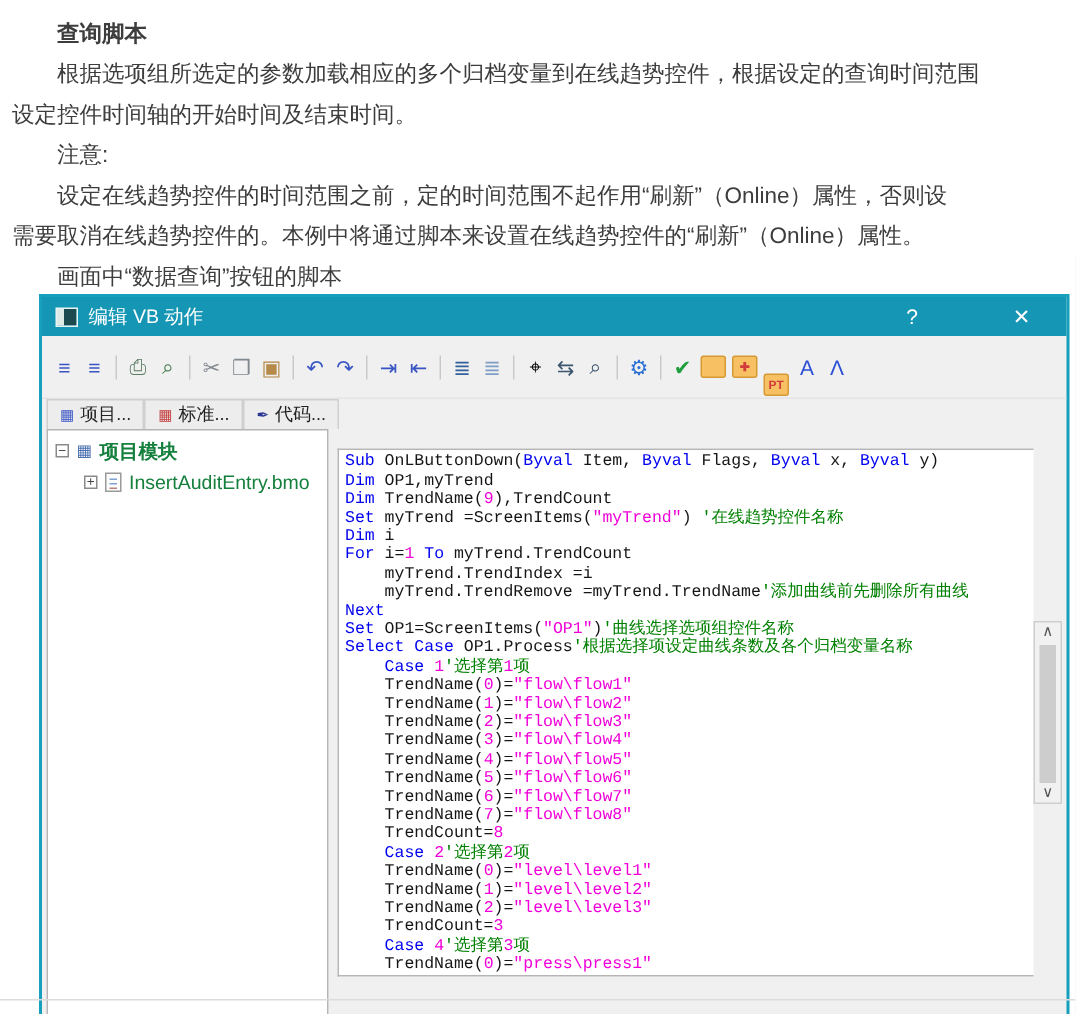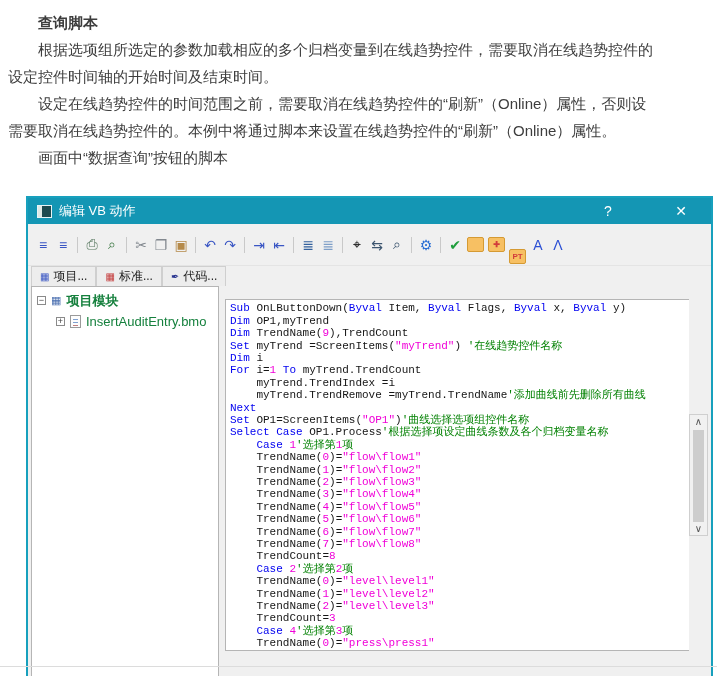--- a/index.html
+++ b/index.html
@@ -75,23 +75,24 @@
   .grip{width:14px;color:#b2b2b2;font-size:9px;text-align:right;padding-right:2px;}
 
   .page-rule{position:absolute;left:0;right:0;top:666px;height:1px;background:#dcdcdc;}
 </style>
 </head>
 <body>
 
 <div class="doc">
   <div id="paras">
       <div class="pline ind bold">查询脚本</div>
-      <div class="pline ind">根据选项组所选定的参数加载相应的多个归档变量到在线趋势控件，需要取消在线趋势控件的</div>
+      <div class="pline ind">根据选项组所选定的参数加载相应的多个归档变量到在线趋势控件，根据设定的查询时间范围</div>
       <div class="pline">设定控件时间轴的开始时间及结束时间。</div>
-      <div class="pline ind">设定在线趋势控件的时间范围之前，需要取消在线趋势控件的“刷新”（Online）属性，否则设</div>
+      <div class="pline ind">注意:</div>
+      <div class="pline ind">设定在线趋势控件的时间范围之前，定的时间范围不起作用“刷新”（Online）属性，否则设</div>
       <div class="pline">需要取消在线趋势控件的。本例中将通过脚本来设置在线趋势控件的“刷新”（Online）属性。</div>
       <div class="pline ind">画面中“数据查询”按钮的脚本</div>
     </div>
 </div>
 
 <div class="dialog">
 
   <div class="titlebar">
     <span class="app-icon"></span>
     <span class="titletext">编辑 VB 动作</span>

